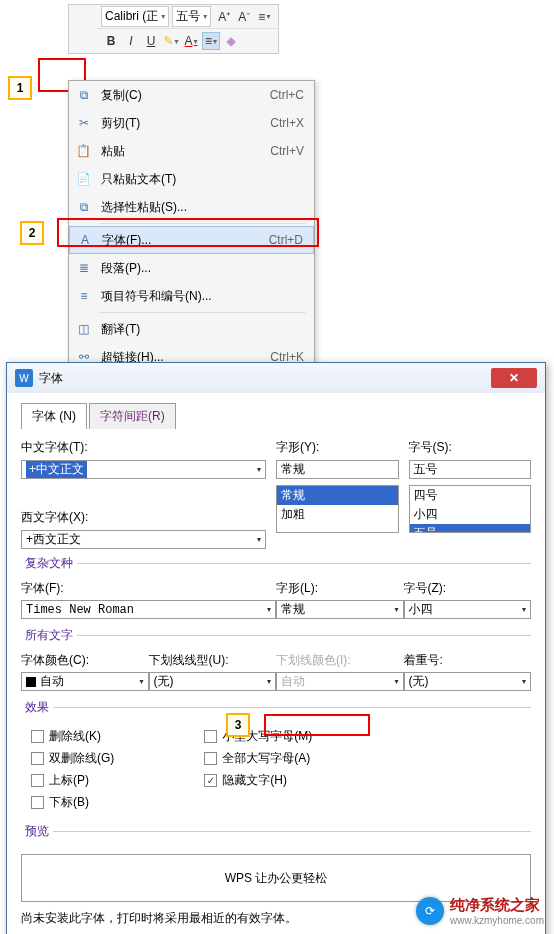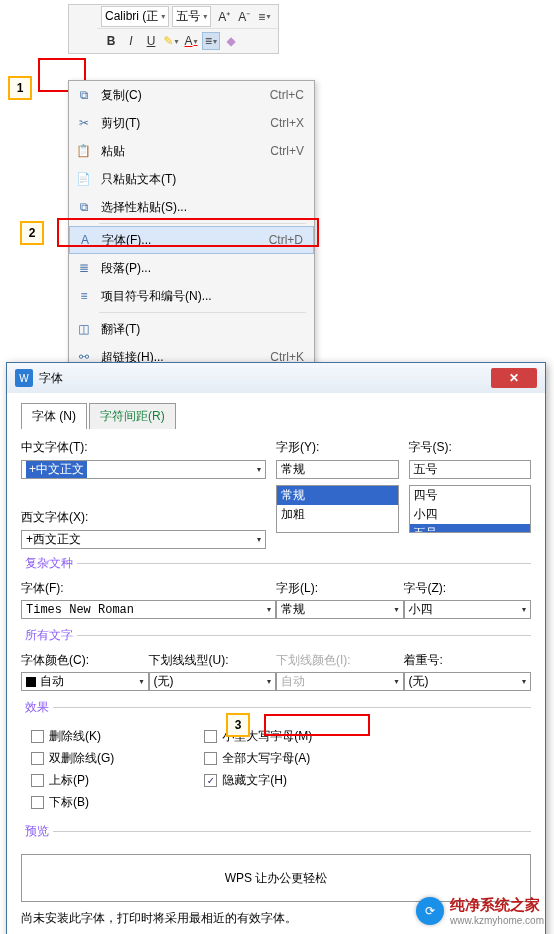--- a/index.html
+++ b/index.html
@@ -30,31 +30,31 @@
 .ctx-sep { height: 1px; background: #ddd; margin: 2px 8px 2px 30px; }
 
 
 .dialog { position: absolute; left: 6px; top: 362px; width: 540px; border: 1px solid #4172a0; background: #fff; box-shadow: 2px 2px 8px rgba(0,0,0,0.3); }
 .dialog-title { background: linear-gradient(#f5f8fc,#e5ecf5); height: 30px; display: flex; align-items: center; padding: 0 8px; font-size: 13px; }
 .dialog-title .doc-icon { width: 18px; height: 18px; background: #2c7cd4; color: #fff; display: inline-flex; align-items: center; justify-content: center; margin-right: 6px; font-size: 10px; border-radius: 2px; }
 .dialog-close { margin-left: auto; width: 46px; height: 20px; background: #d04040; color: #fff; display: flex; align-items: center; justify-content: center; border-radius: 2px; font-weight: bold; }
 .dialog-body { padding: 10px 14px; }
 .tabs { display: flex; margin-bottom: 10px; }
 .tab { border: 1px solid #999; border-bottom: none; padding: 4px 10px; background: #fff; margin-right: 2px; }
-.tab.inactive { background: #f0f0f0; color: #15803d; }
+.tab.inactive { background: #f0f0f0; color: #701a75; }
 .field-row { display: flex; gap: 10px; margin-bottom: 6px; }
 .field-col { flex: 1; display: flex; flex-direction: column; }
 .field-col label { margin-bottom: 4px; }
 .combo { display: flex; align-items: center; border: 1px solid #999; background: #fff; height: 19px; padding: 0 4px; }
 .combo .arr { margin-left: auto; color: #333; font-size: 8px; }
 .listbox { border: 1px solid #999; background: #fff; height: 48px; overflow: hidden; }
 .lb-item { padding: 1px 4px; }
 .lb-item.sel { background: #3168c9; color: #fff; }
 fieldset { border: 1px solid #ccc; border-left: none; border-right: none; border-bottom: none; padding: 8px 0 2px; margin-bottom: 6px; }
-fieldset legend { padding: 0 4px; color: #8b5cf6; }
+fieldset legend { padding: 0 4px; color: #4c1d95; }
 .small-row3 { display: flex; }
 .small-col { flex: 1; }
 .small-col label { display: block; margin-bottom: 3px; }
 .eff-grid { display: flex; gap: 30px; padding: 4px 10px; }
 .eff-col { display: flex; flex-direction: column; gap: 5px; }
 .chk { display: flex; align-items: center; gap: 5px; }
 .chkbox { width: 13px; height: 13px; border: 1px solid #888; background: #fff; display: inline-flex; align-items: center; justify-content: center; font-size: 10px; color: #336; }
 .preview-box { border: 1px solid #999; height: 48px; margin: 6px 0 8px; display: flex; align-items: center; justify-content: center; font-family: SimSun; font-size: 14px; }
 
 

